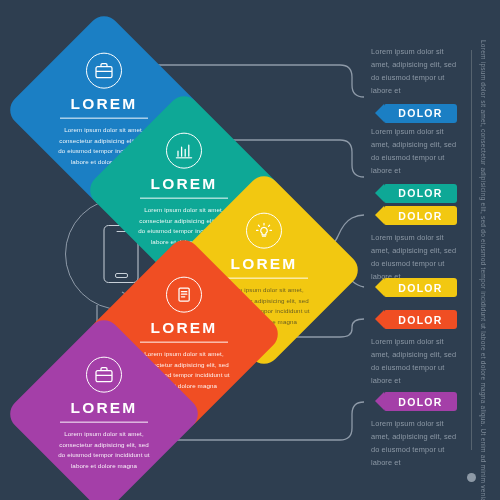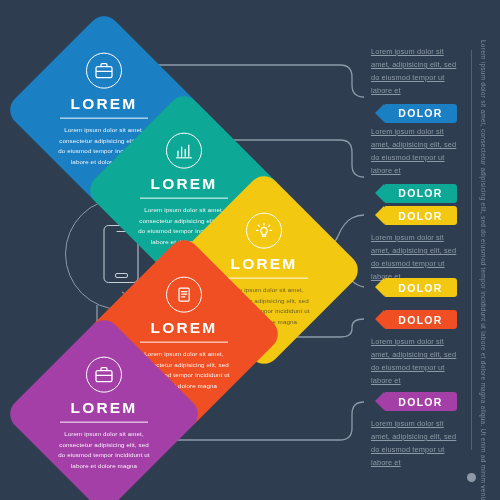--- a/index.html
+++ b/index.html
@@ -82,21 +82,21 @@
   #d1{left:33px;top:39px;}
   #d2{left:113px;top:119px;}
   #d3{left:193px;top:199px;}
   #d4{left:113px;top:263px;}
   #d5{left:33px;top:343px;}
 
   
   .rblock{position:absolute;z-index:3;left:371px;width:86px;}
   .rtext{
     color:#8d99a6;font-size:7.4px;line-height:1.74;
-    letter-spacing:.1px;margin:0;text-decoration:underline;
+    letter-spacing:.1px;margin:0;
   }
   .tag{
     position:relative;
     height:19px;width:73px;margin-left:13px;
     display:flex;align-items:center;justify-content:center;
   }
   .tag .tagbody{
     position:absolute;left:0;top:0;right:0;bottom:0;
     border-radius:2px 3px 3px 2px;
   }

